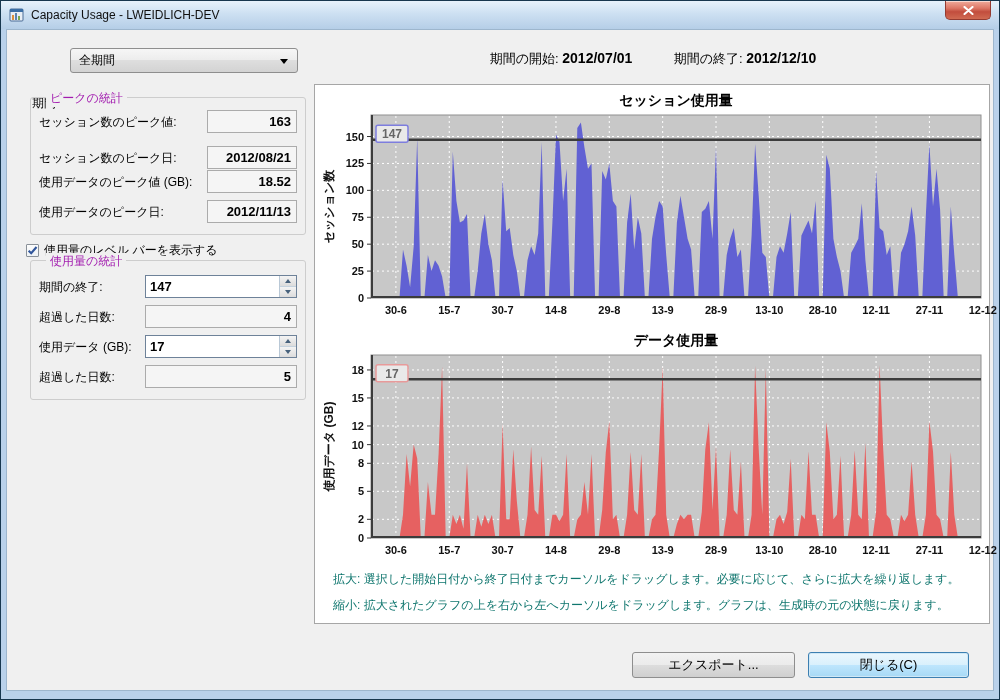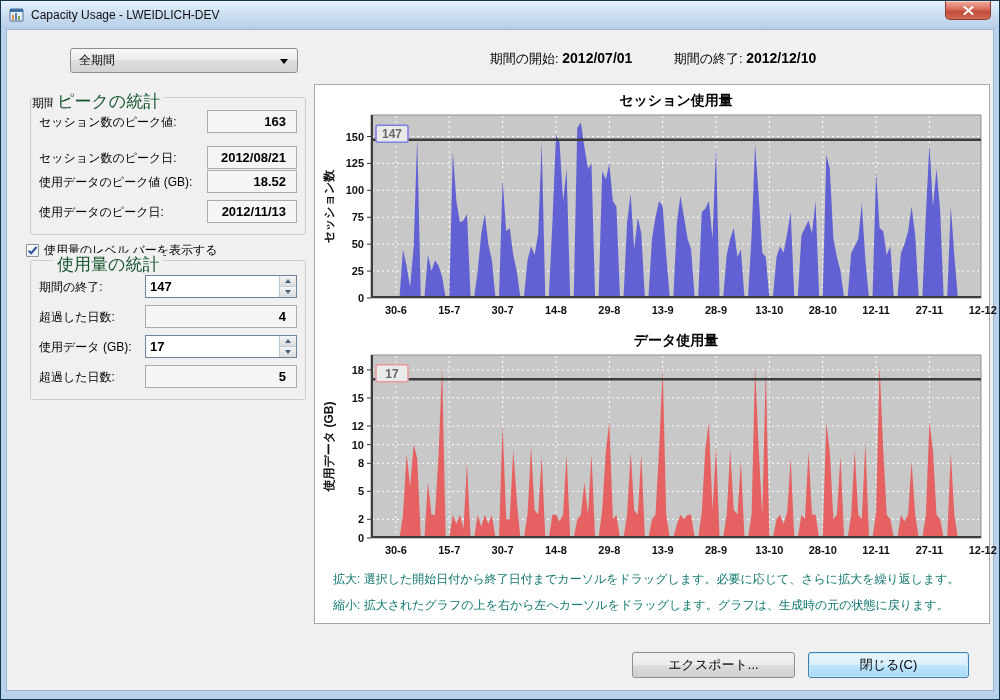--- a/index.html
+++ b/index.html
@@ -40,29 +40,29 @@
     border-left:4px solid transparent;border-right:4px solid transparent;
     border-top:5px solid #000;
   }
   .period-lbl{position:absolute;left:25px;top:24px;margin-top:41px;}
   
   .group{
     position:absolute;left:23px;width:276px;
     border:1px solid #cdcdcd;border-radius:3px;
   }
   .group-title{
-    position:absolute;top:-8px;left:22px;background:#f0f0f0;
-    padding:0 4px;font-size:17px;color:#14532d;
+    position:absolute;top:-8px;left:15px;background:#f0f0f0;
+    padding:0 4px;font-size:12px;color:#a21caf;
   }
   .frow{position:absolute;left:8px;right:8px;height:24px;display:flex;align-items:center;}
   .field{
     position:absolute;right:0;top:0;width:90px;height:23px;
     border:1px solid #ababab;background:#f5f5f5;
     font-size:13px;font-weight:bold;color:#000;
-    display:flex;align-items:center;justify-content:flex-end;padding-right:10px;
+    display:flex;align-items:center;justify-content:flex-end;padding-right:5px;
   }
   .field-wide{width:152px;}
   
   .spinner{
     position:absolute;right:0;top:0;width:152px;height:23px;
     border:1px solid #6e8299;background:#fff;display:flex;
   }
   .spin-input{
     flex:1;min-width:0;border:none;outline:none;background:#fff;
     font-family:inherit;font-size:13px;font-weight:bold;padding:0 4px;color:#000;

